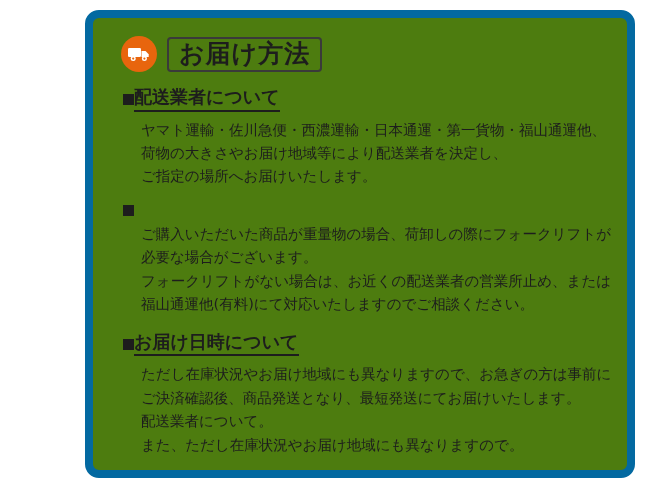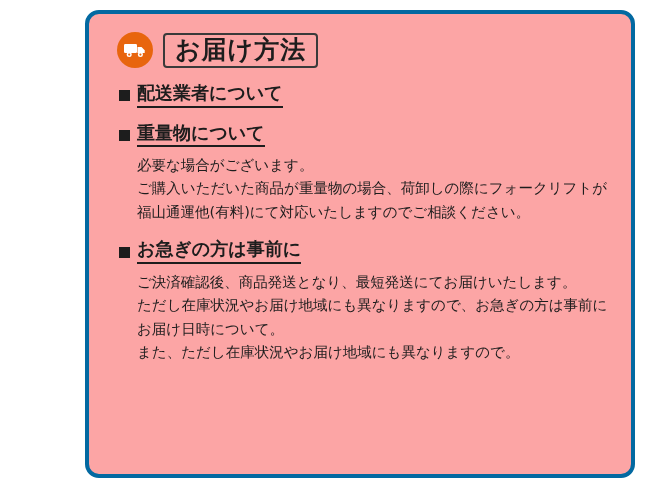--- a/index.html
+++ b/index.html
@@ -20,23 +20,23 @@
     background: #ffffff;
     box-sizing: border-box;
   }
   .card {
     position: absolute;
     left: 85px;
     top: 10px;
     width: 550px;
     height: 468px;
     box-sizing: border-box;
-    border: 4px solid #0369a1;
+    border: 8px solid #0369a1;
     border-radius: 14px;
-    background: #fca5a5;
+    background: #4d7c0f;
   }
   .card-inner {
     padding: 18px 22px 10px 22px;
   }
   
   .header {
     display: flex;
     align-items: center;
     gap: 10px;
     margin-bottom: 14px;
@@ -69,21 +69,21 @@
     font-family: "DejaVu Sans", sans-serif;
   }
   
   .section {
     margin-bottom: 14px;
     padding-left: 8px;
   }
   .section-heading {
     display: flex;
     align-items: center;
-    gap: 7px;
+    gap: 0;
     margin-bottom: 5px;
   }
   .sq {
     width: 11px;
     height: 11px;
     background: #1d1d1d;
     flex: 0 0 auto;
     margin-top: 2px;
   }
   .heading-text {
@@ -126,42 +126,47 @@
         <span class="title-box">
           <span class="title-text">お届け方法</span>
         </span>
       </div>
 
       <div class="section">
         <div class="section-heading">
           <span class="sq"></span>
           <span class="heading-text">配送業者について</span>
         </div>
+        <div class="body-lines">
+          <div class="body-line">ヤマト運輸・佐川急便・西濃運輸・日本通運・第一貨物・福山通運他、</div>
+          <div class="body-line">荷物の大きさやお届け地域等により配送業者を決定し、</div>
+          <div class="body-line">ご指定の場所へお届けいたします。</div>
+        </div>
       </div>
 
       <div class="section">
         <div class="section-heading">
           <span class="sq"></span>
-          <span class="heading-text">重量物について</span>
         </div>
         <div class="body-lines">
+          <div class="body-line">ご購入いただいた商品が重量物の場合、荷卸しの際にフォークリフトが</div>
           <div class="body-line">必要な場合がございます。</div>
-          <div class="body-line">ご購入いただいた商品が重量物の場合、荷卸しの際にフォークリフトが</div>
+          <div class="body-line">フォークリフトがない場合は、お近くの配送業者の営業所止め、または</div>
           <div class="body-line">福山通運他(有料)にて対応いたしますのでご相談ください。</div>
         </div>
       </div>
 
       <div class="section">
         <div class="section-heading">
           <span class="sq"></span>
-          <span class="heading-text">お急ぎの方は事前に</span>
+          <span class="heading-text">お届け日時について</span>
         </div>
         <div class="body-lines">
+          <div class="body-line">ただし在庫状況やお届け地域にも異なりますので、お急ぎの方は事前に</div>
           <div class="body-line">ご決済確認後、商品発送となり、最短発送にてお届けいたします。</div>
-          <div class="body-line">ただし在庫状況やお届け地域にも異なりますので、お急ぎの方は事前に</div>
-          <div class="body-line">お届け日時について。</div>
+          <div class="body-line">配送業者について。</div>
           <div class="body-line">また、ただし在庫状況やお届け地域にも異なりますので。</div>
         </div>
       </div>
 
     </div>
   </div>
 </div>
 
 </body></html>

